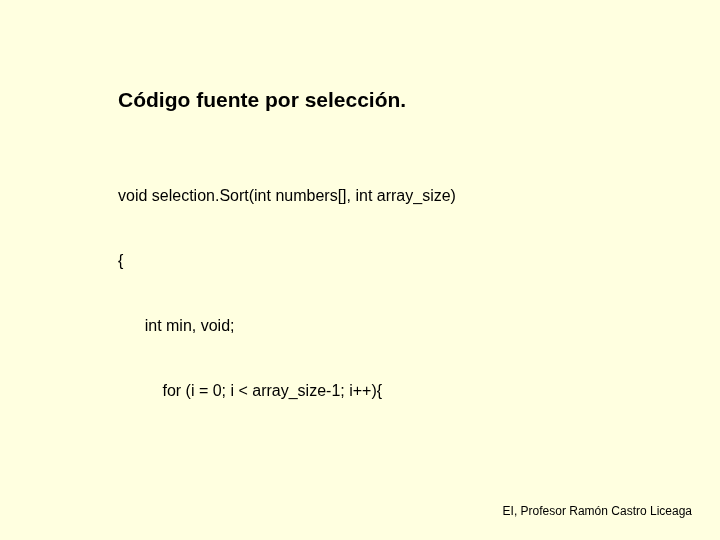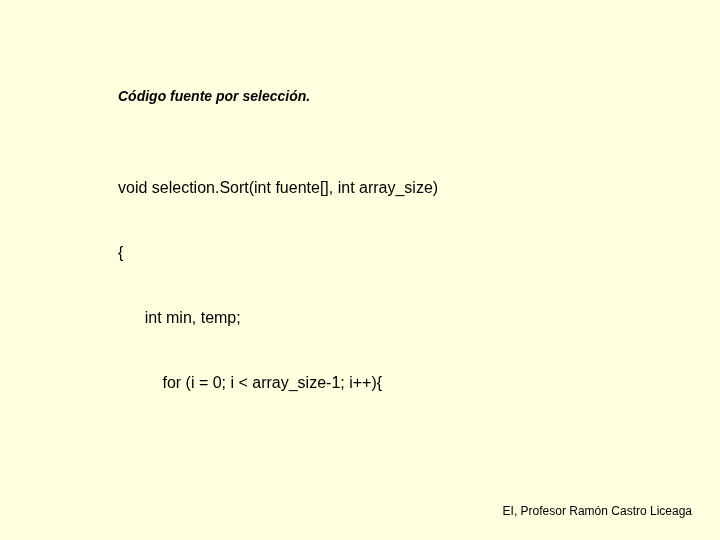--- a/index.html
+++ b/index.html
@@ -17,23 +17,22 @@
     overflow: hidden;
   }
   .content {
     position: absolute;
     top: 88px;
     left: 118px;
     right: 40px;
   }
   .heading {
     font-weight: bold;
-    font-size: 14px;
+    font-size: 21px;
     margin-bottom: 30px;
-    font-style: italic;
   }
   .code {
     font-size: 16px;
     line-height: 1.35;
     white-space: pre;
     font-family: Arial, Helvetica, sans-serif;
   }
   .footer {
     position: absolute;
     right: 28px;
@@ -41,23 +40,23 @@
     font-size: 12px;
     margin-left: 24px;
   }
 </style>
 </head>
 <body>
 
 <div class="content">
   <div class="heading">Código fuente por selección.</div>
   <div class="code">
-    <div>void selection.Sort(int fuente[], int array_size)</div>
+    <div>void selection.Sort(int numbers[], int array_size)</div>
     <div>{</div>
-    <div>      int min, temp;</div>
+    <div>      int min, void;</div>
     <div>          for (i = 0; i &lt; array_size-1; i++){</div>
     
     <div></div>
     
     
     
     
     
     
     

